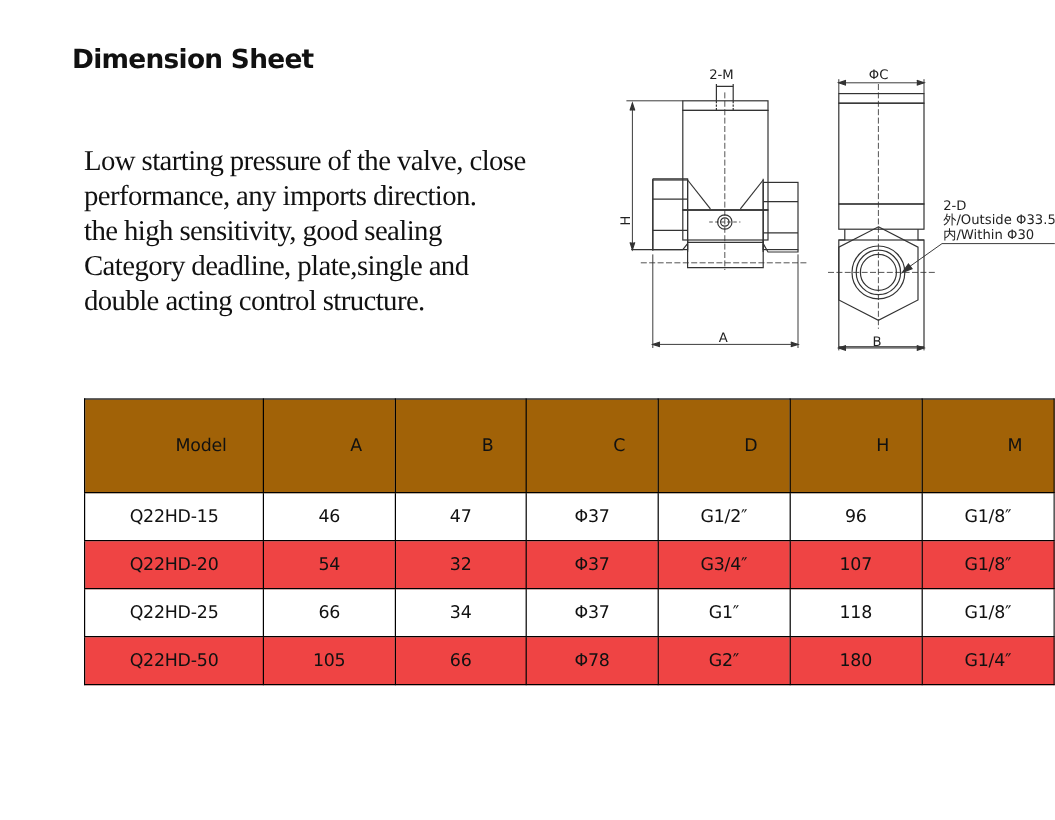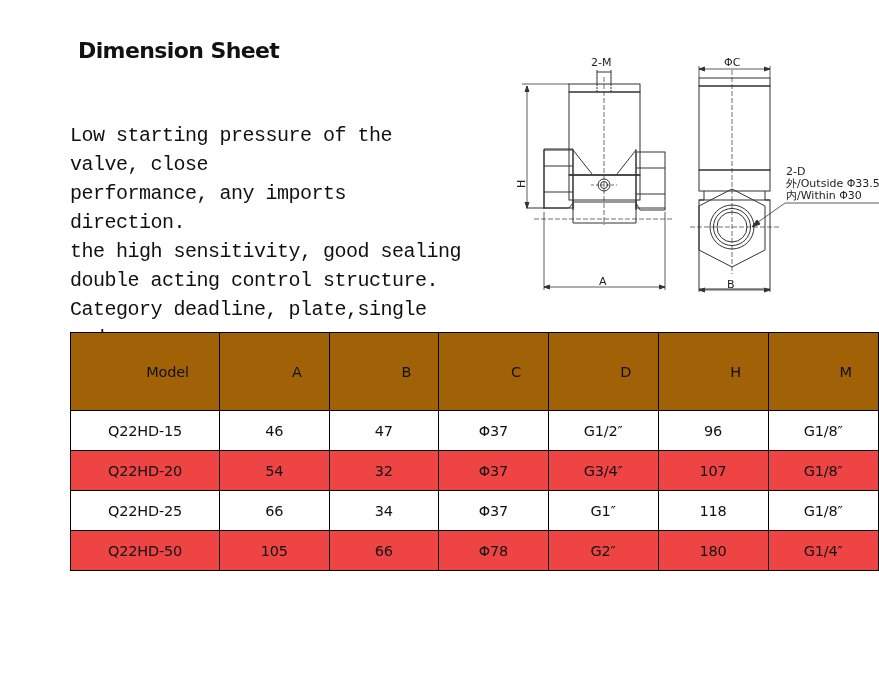--- a/index.html
+++ b/index.html
@@ -1,38 +1,38 @@
 <!DOCTYPE html>
 <html><head>
 <meta charset="utf-8">
 <style>
   html, body { margin:0; padding:0; background:#ffffff; }
   body { width:879px; height:683px; position:relative; overflow:hidden; font-family:"Liberation Sans", sans-serif; color:#111; }
-  .title { position:absolute; left:78px; top:38px; font-size:22px; font-weight:bold; font-family:"DejaVu Sans", sans-serif; letter-spacing:-0.6px; }
-  .desc { position:absolute; left:70px; top:121px; width:400px; font-size:20px; line-height:29px; font-family:Liberation Mono, monospace; letter-spacing:-0.5px; }
+  .title { position:absolute; left:60px; top:38px; font-size:22px; font-weight:bold; font-family:"DejaVu Sans", sans-serif; letter-spacing:-0.6px; }
+  .desc { position:absolute; left:70px; top:121px; width:400px; font-size:24px; line-height:29px; font-family:Liberation Serif, serif; letter-spacing:-0.5px; }
   .drawing { position:absolute; left:470px; top:52px; width:380px; height:250px;margin-left:44px; }
   .drawing svg { width:380px; height:250px; }
   table.dims { position:absolute; left:70px; top:332px; border-collapse:collapse; font-family:"DejaVu Sans", sans-serif; font-size:14.5px; letter-spacing:-0.2px; }
   table.dims th, table.dims td { border:1.3px solid #000; text-align:center; padding:0; font-weight:normal; }
   table.dims th { background:#a16207; height:77px;padding-left:45px; }
   table.dims td { height:39px;margin-top:20px; }
   table.dims tr.alt td { background:#ef4444; }
   .c0{width:134px}.c1{width:91px}.c2{width:91px}.c3{width:91px}.c4{width:91px}.c5{width:91px}.c6{width:91px}
 </style>
 </head>
 <body>
 
 <div class="title">Dimension Sheet</div>
 
 <div class="desc">
   <div>Low starting pressure of the valve, close</div>
   <div>performance, any imports direction.</div>
   <div>the high sensitivity, good sealing</div>
+  <div>Category deadline, plate,single and</div>
   <div>double acting control structure.</div>
-  <div>Category deadline, plate,single and</div>
 </div>
 
 <div class="drawing">
   <svg viewBox="0 0 380 250" xmlns="http://www.w3.org/2000/svg" font-family="DejaVu Sans, sans-serif">
     <g stroke="#333" stroke-width="1" fill="none">
 
       <rect x="55" y="32" width="71" height="8"></rect>
 
       <rect x="55" y="40" width="71" height="83"></rect>
 

